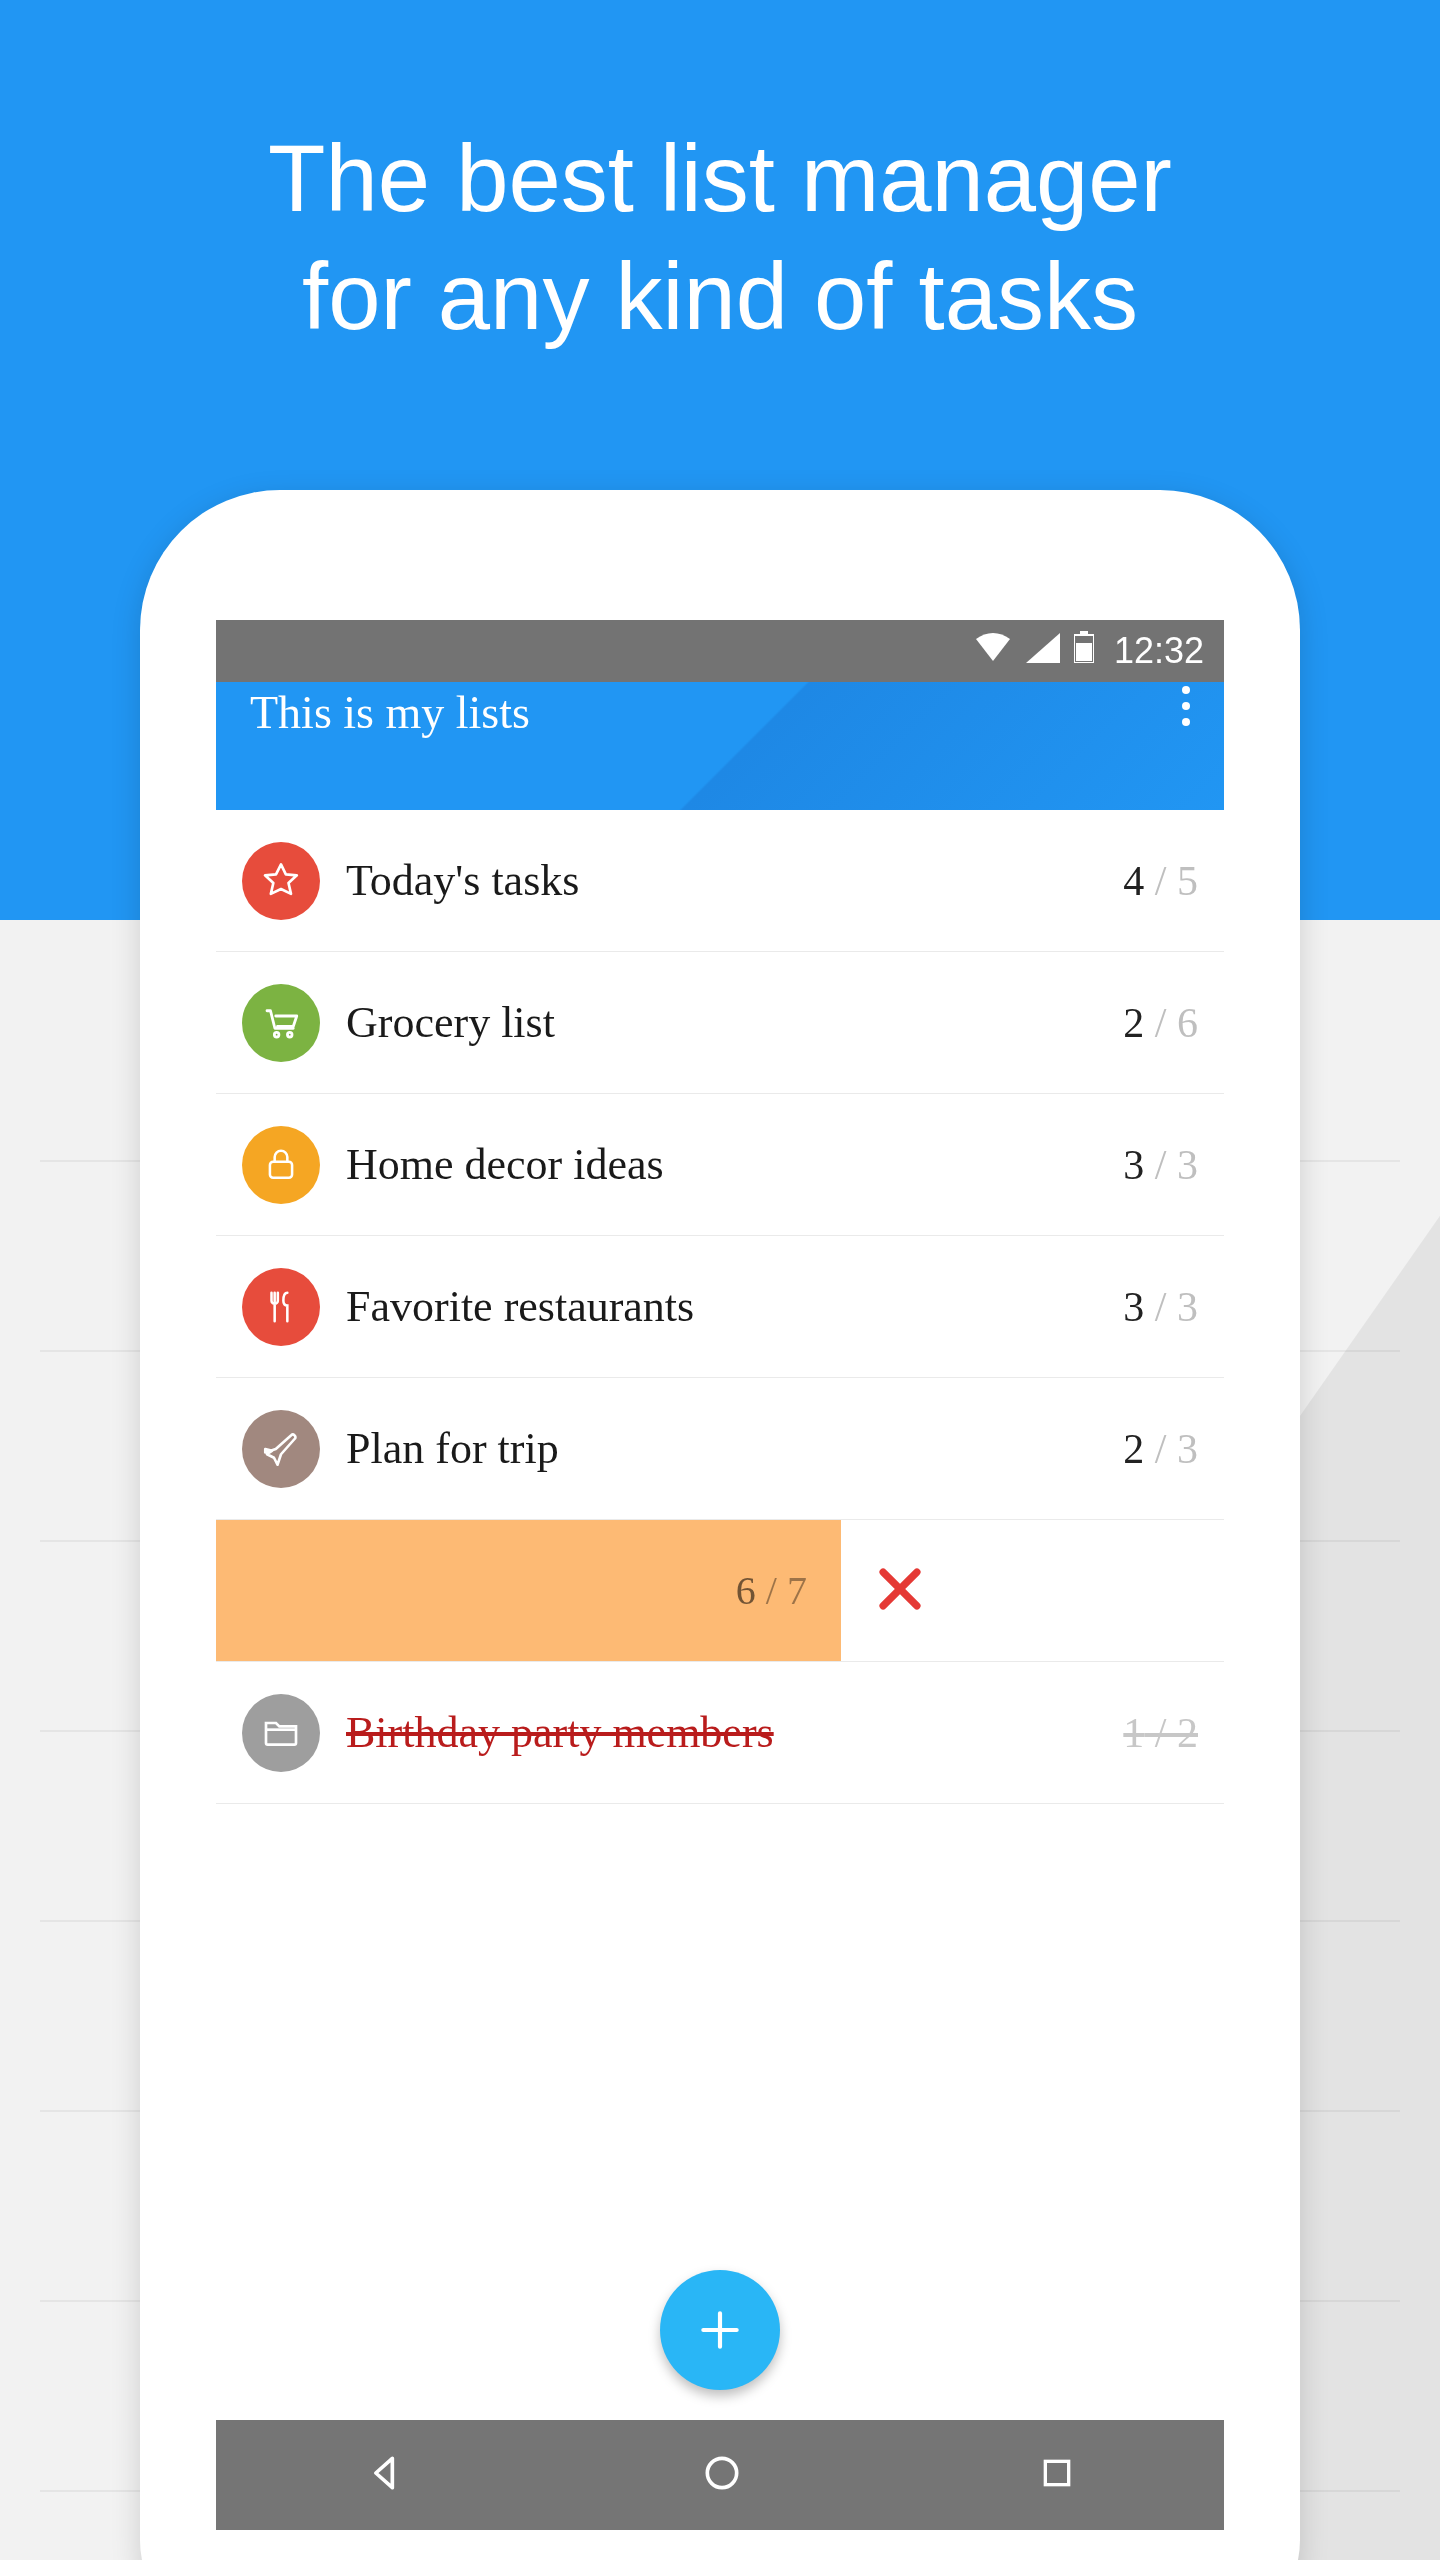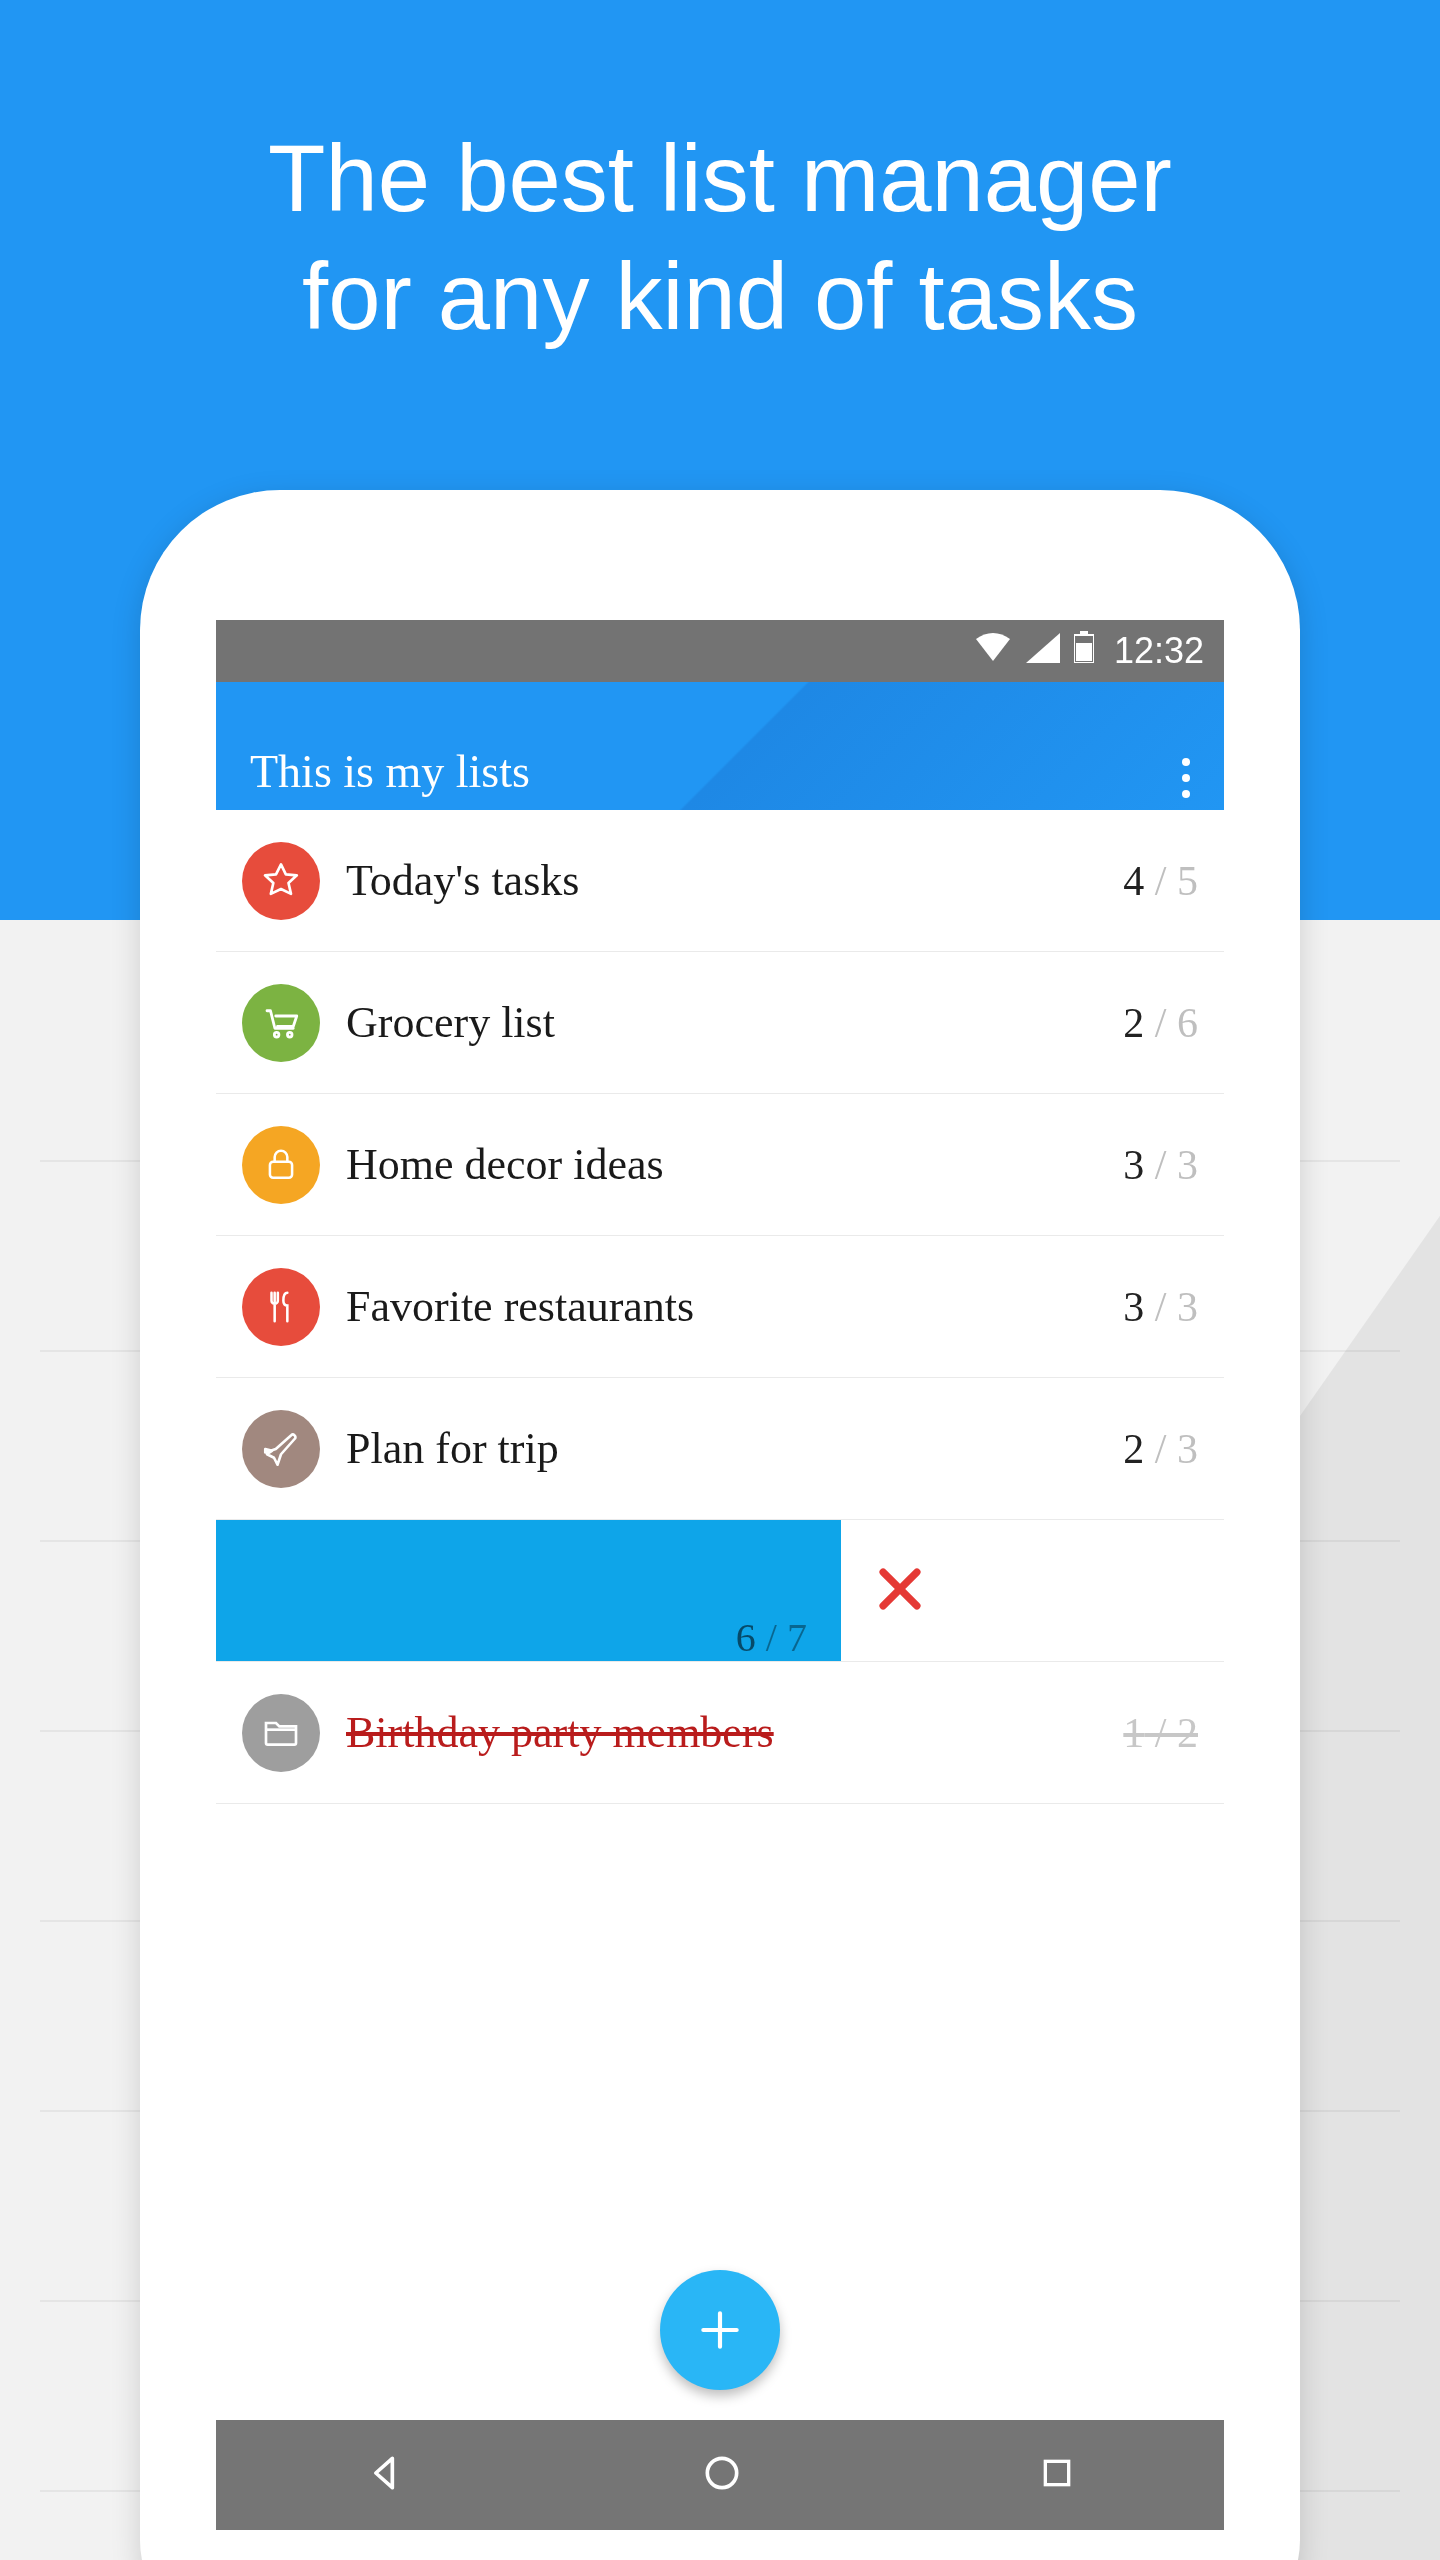--- a/index.html
+++ b/index.html
@@ -80,22 +80,22 @@
   gap: 14px;
   padding: 0 20px;
   color: #fff;
   font-size: 36px;
 }
 .statusbar .time { font-size: 36px; margin-left: 6px; }
 .appbar {
   height: 128px;
   background: linear-gradient(135deg, #2196f3 0%, #2196f3 52%, #1e88e5 52.3%, #2196f3 100%);
   display: flex;
-  align-items: flex-end;
-  padding: 12px 34px;
+  align-items: flex-start;
+  padding: 4px 34px;
   color: #fff;
 }
 .appbar-title {
   flex: 1;
   font-family: "Comic Sans MS", "Segoe Script", cursive;
   font-size: 46px;
   font-weight: 400;
 }
 .overflow-dots {
   display: flex;
@@ -142,23 +142,23 @@
   height: 142px;
   border-bottom: 1px solid #eaeaea;
   background: #fff;
   overflow: hidden;
 }
 .swipe-fill {
   position: absolute;
   top: 0; left: 0;
   height: 100%;
   width: 62%;
-  background: #0ea5e9;
-  display: flex;
-  align-items: flex-end;
+  background: #fdba74;
+  display: flex;
+  align-items: center;
   justify-content: flex-end;
   padding-right: 34px;
 }
 .swipe-fill .swipe-count {
   font-family: "Comic Sans MS", "Segoe Script", cursive;
   font-size: 40px;
   color: rgba(0,0,0,0.38);
 }
 .swipe-fill .swipe-count .done { color: rgba(0,0,0,0.55); }
 .swipe-x {

